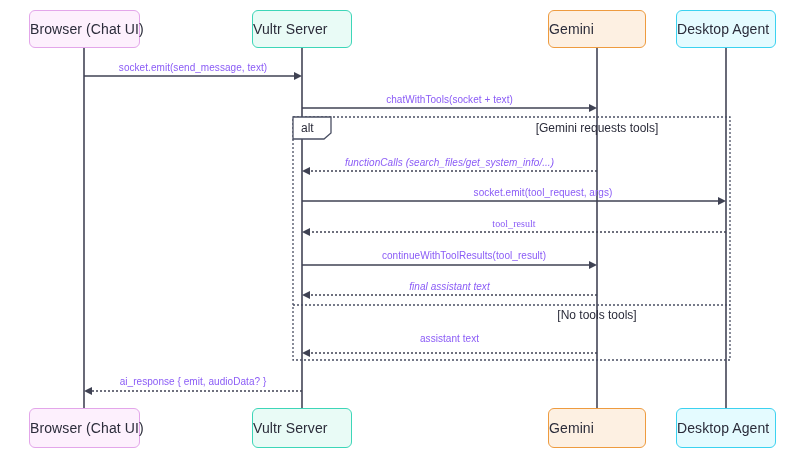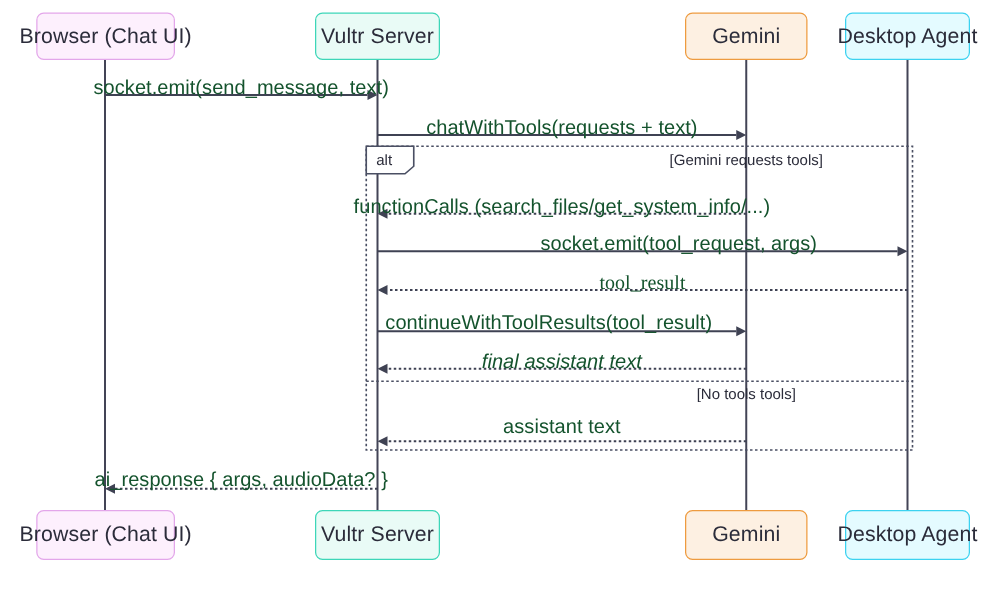--- a/index.html
+++ b/index.html
@@ -23,30 +23,30 @@
     height: 475px;
   }
   .pbox {
     position: absolute;
     box-sizing: border-box;
     border-width: 1.6px;
     border-style: solid;
     border-radius: 6px;
     display: flex;
     align-items: center;
-    justify-content: center;
-    font-size: 17px;
+    justify-content: flex-start;
+    font-size: 14px;
     color: #2b2c3a;
     letter-spacing: .1px;
     white-space: nowrap;
   }
   .msg-label {
     position: absolute;
-    font-size: 16px;
-    color: #14532d;
+    font-size: 10px;
+    color: #8b5cf6;
     white-space: nowrap;
     transform: translateX(-50%);
     letter-spacing: .05px;
   }
   .alt-cond {
     position: absolute;
     font-size: 12px;
     color: #2b2c3a;
     white-space: nowrap;
     transform: translateX(-50%);
@@ -121,27 +121,27 @@
       </div>
       <div class="pbox" style="left: 676px; top: 10px; width: 100px; height: 38px; background: rgb(228, 251, 255); border-color: rgb(60, 210, 240); color: rgb(43, 44, 58);">
         <span>Desktop Agent</span>
       </div>
       <div class="pbox" style="left: 676px; top: 408px; width: 100px; height: 40px; background: rgb(228, 251, 255); border-color: rgb(60, 210, 240); color: rgb(43, 44, 58);">
         <span>Desktop Agent</span>
       </div>
     </div>
   <div id="message-labels">
       <div class="msg-label" style="left: 193px; top: 62px;">socket.emit(send_message, text)</div>
-      <div class="msg-label" style="left: 449.5px; top: 94px;">chatWithTools(requests + text)</div>
-      <div class="msg-label" style="left: 449.5px; top: 157px;">functionCalls (search_files/get_system_info/...)</div>
+      <div class="msg-label" style="left: 449.5px; top: 94px;">chatWithTools(socket + text)</div>
+      <div class="msg-label" style="left: 449.5px; top: 157px; font-style: italic;">functionCalls (search_files/get_system_info/...)</div>
       <div class="msg-label" style="left: 543px; top: 187px;">socket.emit(tool_request, args)</div>
       <div class="msg-label" style="left: 514px; top: 218px; font-family: Liberation Serif, serif;">tool_result</div>
-      <div class="msg-label" style="left: 439px; top: 250px;">continueWithToolResults(tool_result)</div>
+      <div class="msg-label" style="left: 464px; top: 250px;">continueWithToolResults(tool_result)</div>
       <div class="msg-label" style="left: 449.5px; top: 281px; font-style: italic;">final assistant text</div>
       <div class="msg-label" style="left: 449.5px; top: 333px;">assistant text</div>
-      <div class="msg-label" style="left: 193px; top: 376px;">ai_response { args, audioData? }</div>
+      <div class="msg-label" style="left: 193px; top: 376px;">ai_response { emit, audioData? }</div>
     </div>
   <div id="alt-overlay">
       <div class="alt-cond" style="left: 597px; top: 121px;">[Gemini requests tools]</div>
       <div class="alt-cond" style="left: 597px; top: 308px;">[No tools tools]</div>
     </div>
 
 </div>
 
 </body></html>

